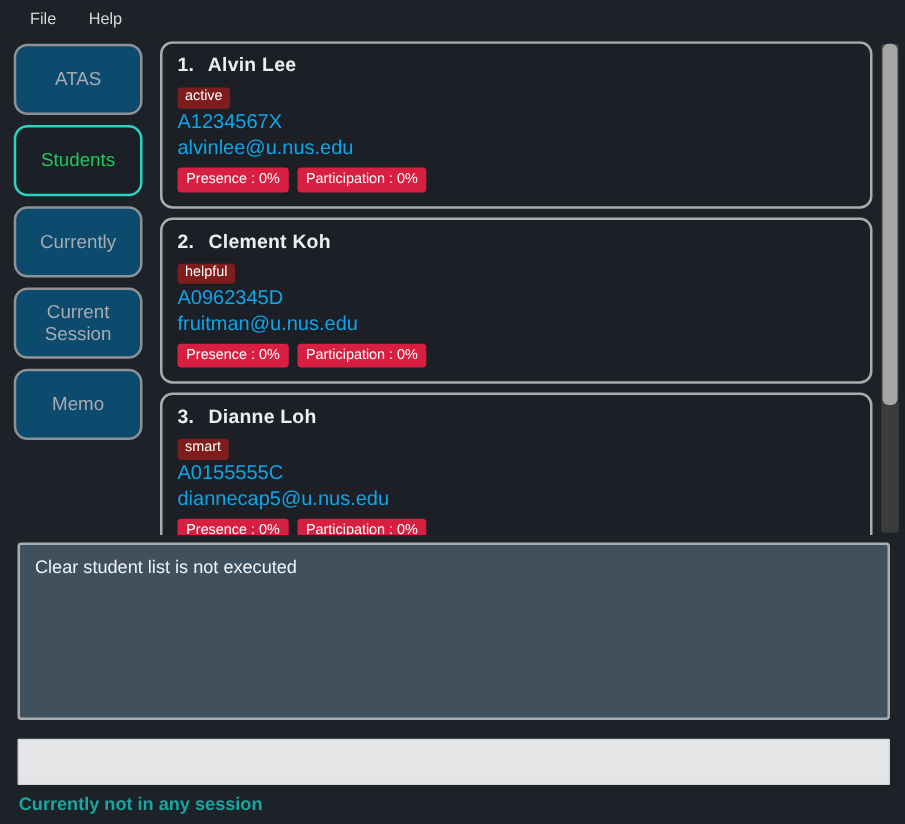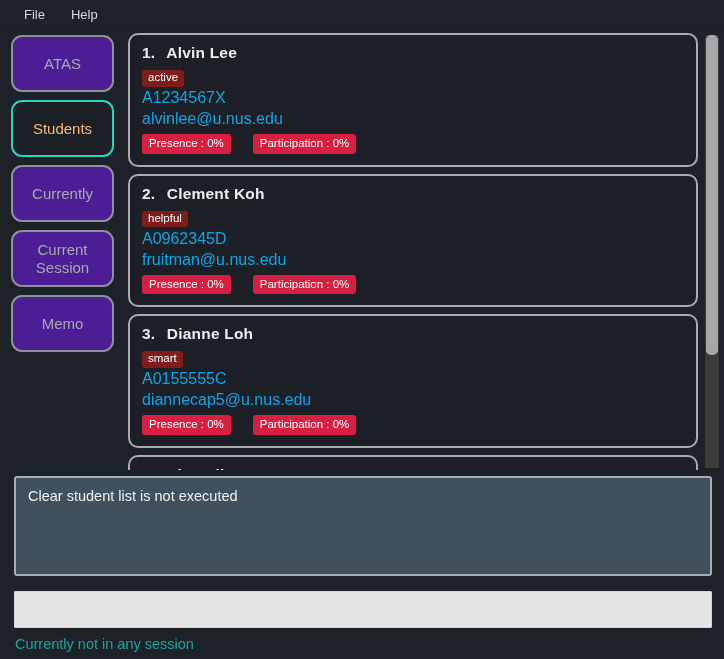--- a/index.html
+++ b/index.html
@@ -51,34 +51,34 @@
     padding: 6px 10px 0 11px;
     display: flex;
     flex-direction: column;
     gap: 8px;
     background: #1d2228;
   }
   .nav-btn {
     height: 57px;
     border: 2px solid #8e9296;
     border-radius: 11px;
-    background: #4c1d95;
+    background: #0c4a6e;
     color: #a7abaf;
     font-size: 15px;
     display: flex;
     align-items: center;
     justify-content: center;
     text-align: center;
     line-height: 1.15;
     cursor: pointer;
     white-space: pre-line;
   }
   .nav-btn.selected {
     border-color: #2ad4c0;
-    color: #fdba74;
+    color: #22c55e;
     background: #1b2026;
   }
 
   
   .list-region {
     flex: 1 1 auto;
     position: relative;
     padding: 4px 0 0 4px;
     overflow: hidden;
     min-width: 0;
@@ -112,21 +112,21 @@
     font-size: 11.5px;
     padding: 1px 6px 2px 6px;
     border-radius: 3px;
     line-height: 1.2;
   }
   .field {
     color: #0ea5e9;
     font-size: 16px;
     line-height: 1.32;
   }
-  .badge-row { margin-top: 5px; display: flex; gap: 22px; }
+  .badge-row { margin-top: 5px; display: flex; gap: 7px; }
   .badge {
     background: #d71f42;
     color: #ffffff;
     font-size: 11.5px;
     padding: 2px 7px 3px 7px;
     border-radius: 3px;
     line-height: 1.25;
     white-space: nowrap;
   }
 
@@ -148,21 +148,21 @@
     cursor: pointer;
   }
 
   
   .bottom {
     flex: 0 0 auto;
     padding: 6px 12px 0 14px;
     background: #1d2228;
   }
   .result-box {
-    height: 100px;
+    height: 142px;
     background: #41505d;
     border: 2px solid #a9adb1;
     border-radius: 3px;
     color: #f0f2f4;
     font-size: 14.5px;
     padding: 10px 12px;
     overflow: hidden;
     margin-bottom: 15px;
   }
   .command-box {
@@ -175,20 +175,21 @@
     width: 100%;
     font-family: "Liberation Sans", sans-serif;
     border-radius: 1px;
     outline: none;
   }
   .status-line {
     color: #1ba5a0;
     font-size: 14.5px;
     padding: 8px 0 0 1px;
     height: 31px;
+    font-weight: bold;
   }
 </style>
 </head>
 <body>
 
 <div id="app">
 
   <div class="menu-bar">
     <div class="menu-item">File</div>
     <div class="menu-item">Help</div>

